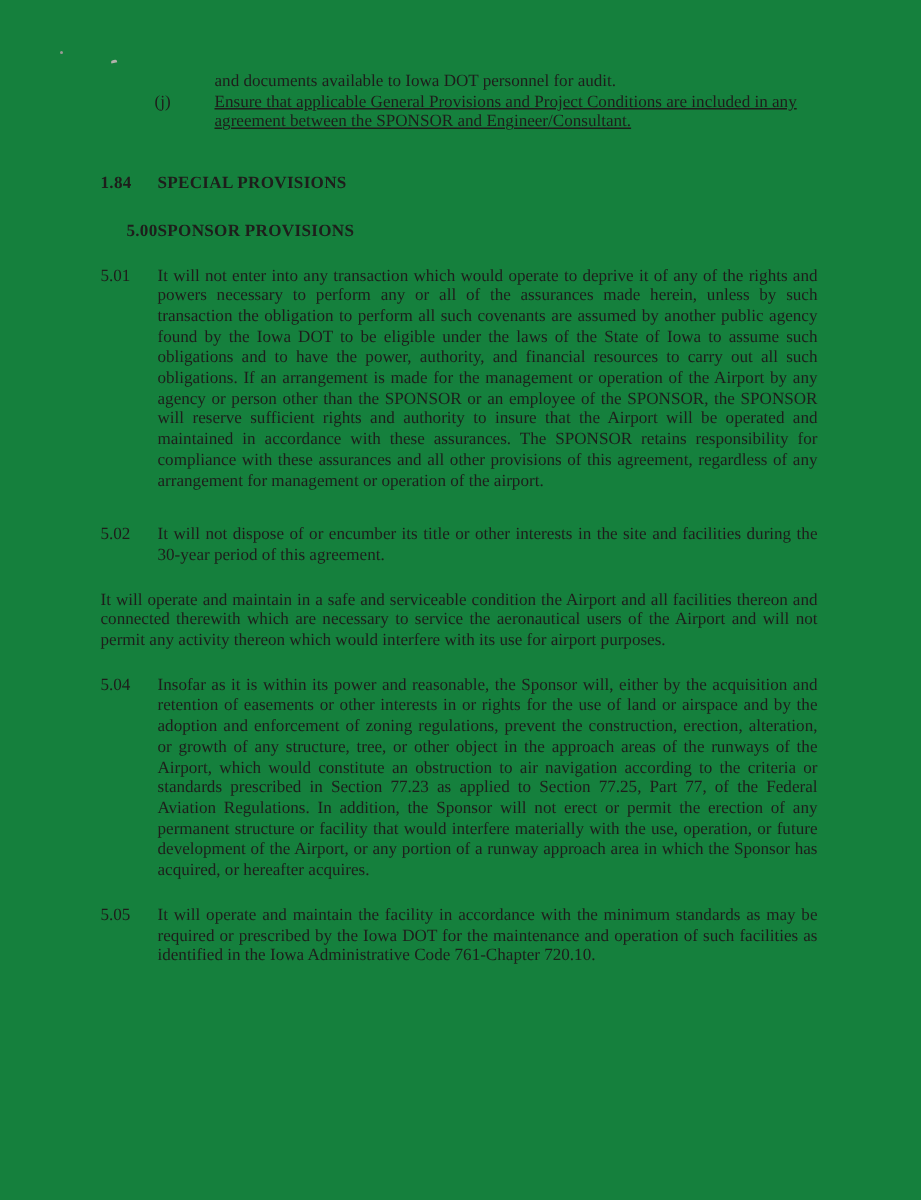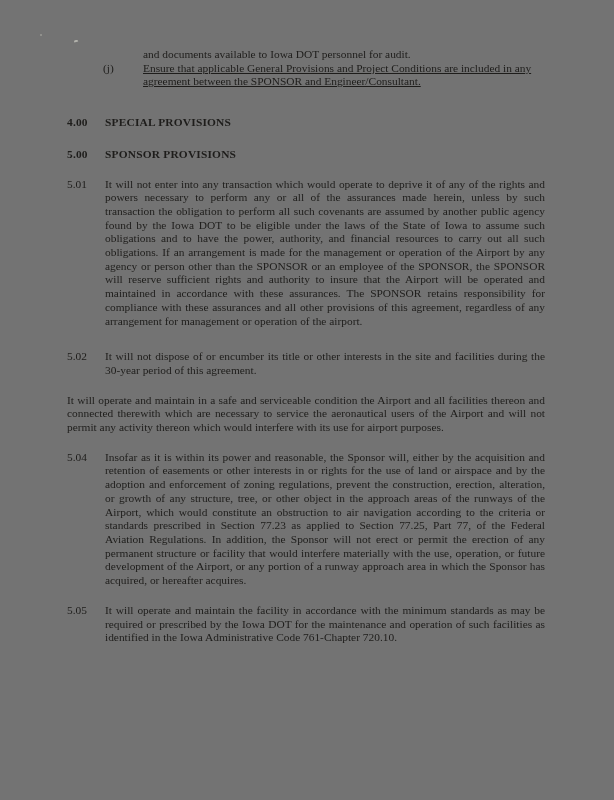--- a/index.html
+++ b/index.html
@@ -5,21 +5,21 @@
   html, body {
     margin: 0;
     padding: 0;
     background: #e9e9e7;
   }
   .sheet {
     position: relative;
     width: 614px;
     height: 800px;
     margin: 0 auto;
-    background: #737373;
+    background: #15803d;
     color: #1e1d1b;
     font-family: "Liberation Serif", "DejaVu Serif", serif;
     font-size: 11.4px;
     line-height: 13.7px;
     overflow: hidden;
     box-sizing: border-box;
   }
   .page-content {
     position: absolute;
     top: 48px;
@@ -70,20 +70,21 @@
   .para.loose {
     margin-bottom: 22px;
     justify-content: center;
   }
   .intro-line {
     margin-left: 38px;
     margin-bottom: 18px;
   }
   .h-gap {
     margin-bottom: 16px;
+    text-align: right;
   }
   
   .artifact-dot {
     position: absolute;
     left: 40px;
     top: 34px;
     width: 2px;
     height: 2px;
     border-radius: 50%;
     background: #9a9a95;
@@ -110,21 +111,21 @@
   <div class="page-content">
 
     <div class="cont-line">and documents available to Iowa DOT personnel for audit.</div>
 
     <div class="subitem">
       <span class="subnum">(j)</span>
       <span class="subtext">Ensure that applicable General Provisions and Project Conditions are included in any agreement between the SPONSOR and Engineer/Consultant.</span>
     </div>
 
     <div class="heading">
-      <span class="num">4.00</span>
+      <span class="num">1.84</span>
       <span class="htext">SPECIAL PROVISIONS</span>
     </div>
 
 
     <div class="heading h-gap">
       <span class="num">5.00</span>
       <span class="htext">SPONSOR PROVISIONS</span>
     </div>
 
 

